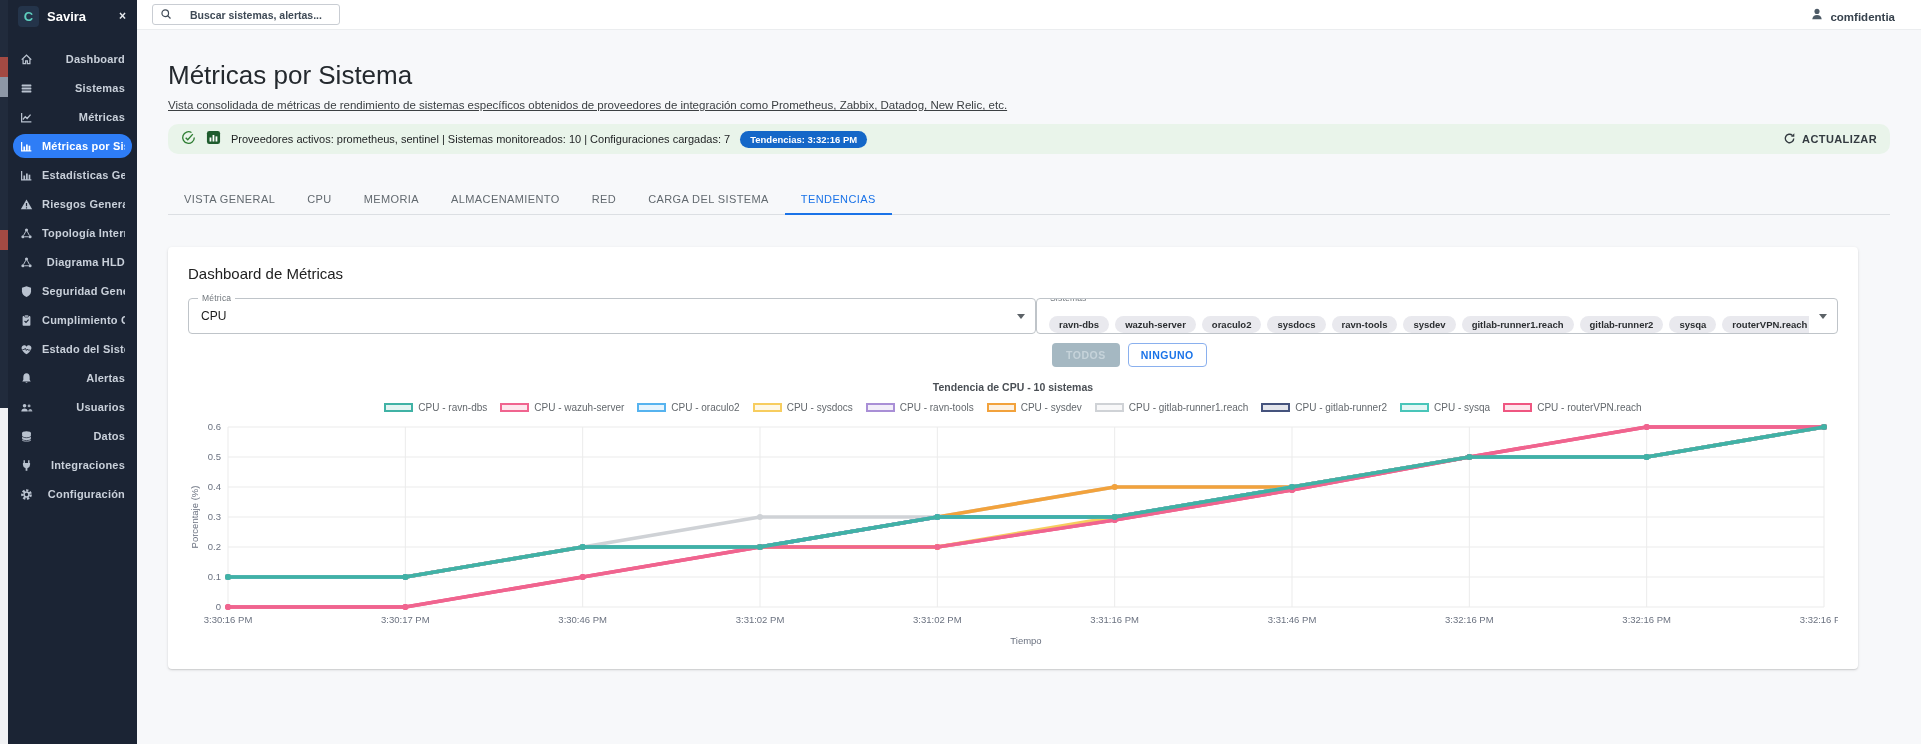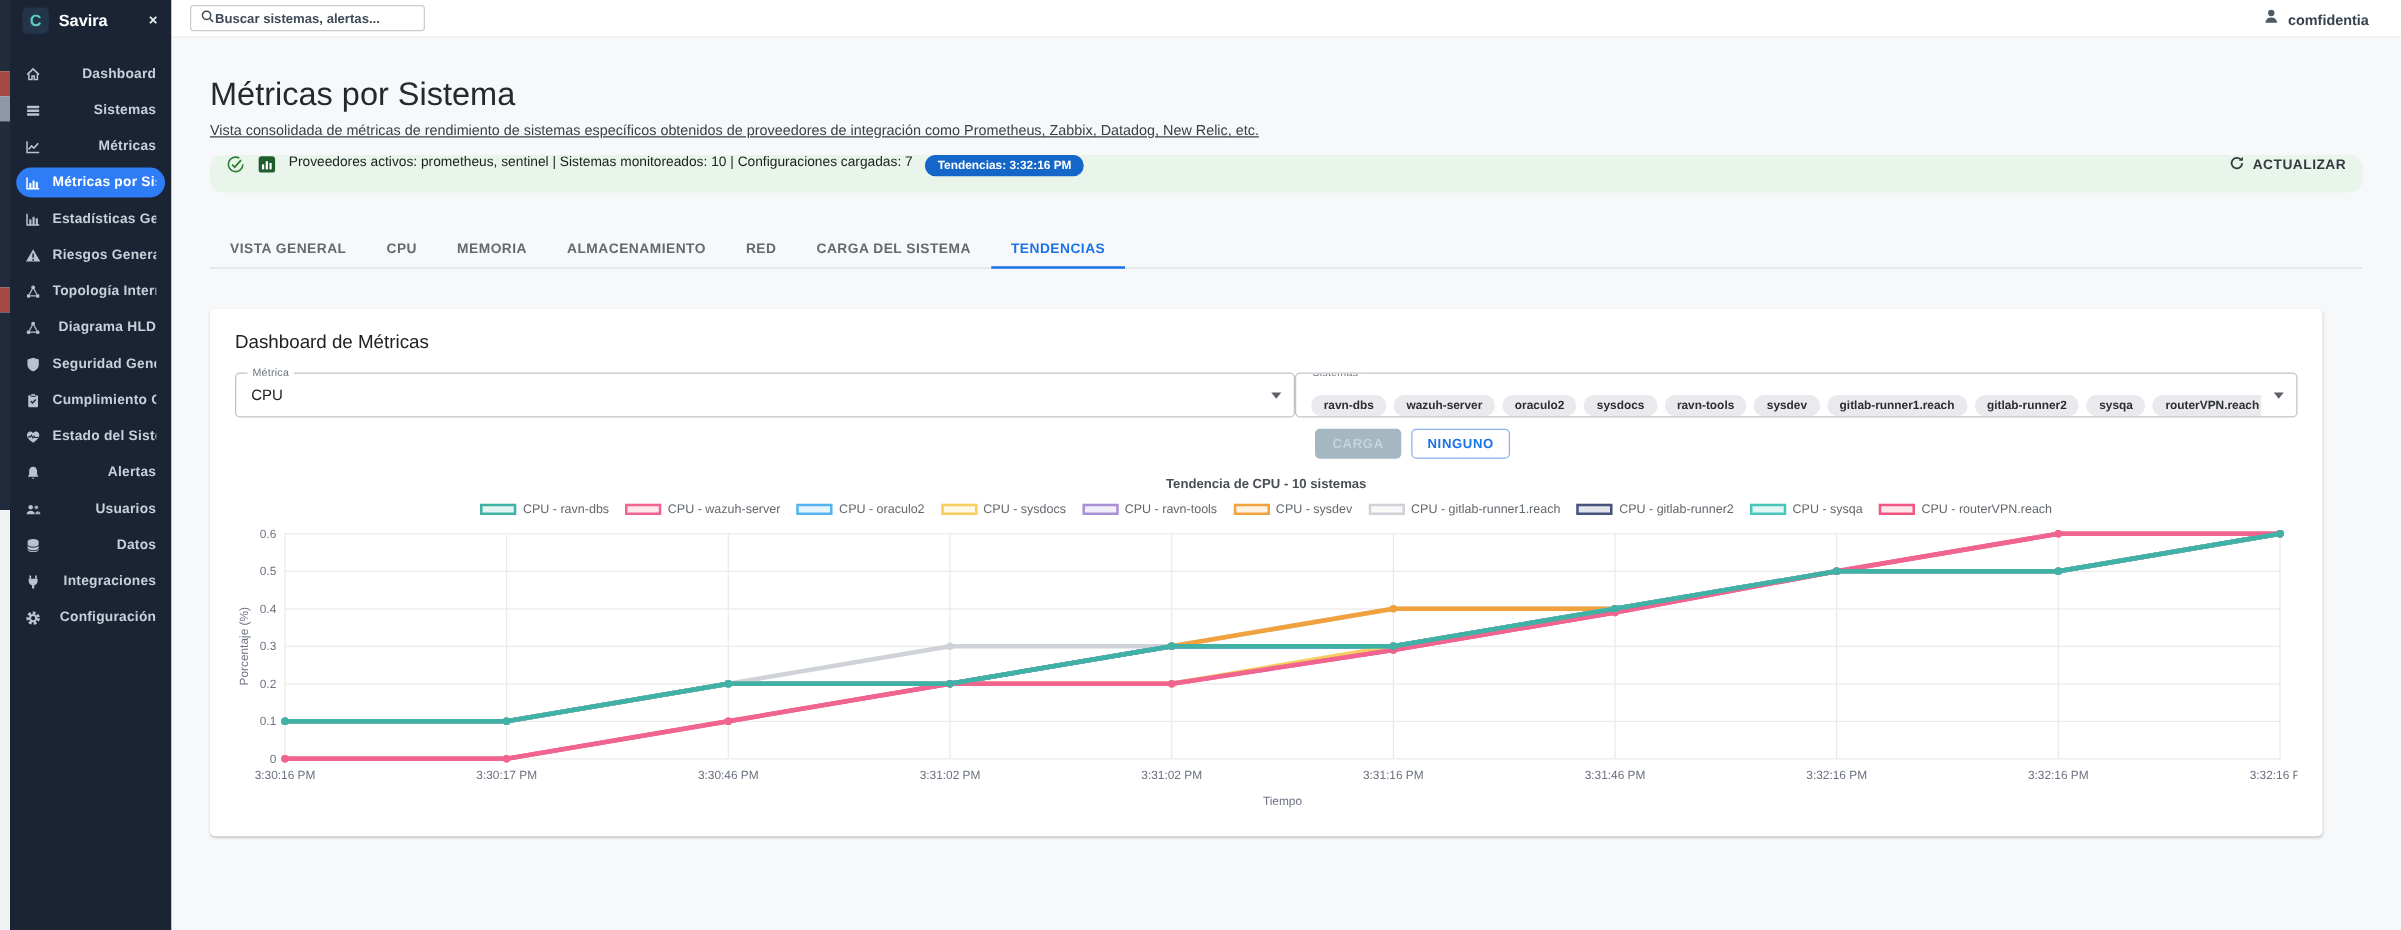--- a/index.html
+++ b/index.html
@@ -26,44 +26,44 @@
   .nav-item .icon { display:flex; flex:0 0 13px; color:#b9c2cf; }
   .nav-item.active { background:#2e7df6; color:#fff; }
   .nav-item.active .icon { color:#fff; }
   .nav-label { flex:1; white-space:nowrap; overflow:hidden;text-align:right; }
 
   
   .topbar { position:absolute; left:137px; top:0; right:0; height:30px; background:#fff;
             border-bottom:1px solid #ebedef; display:flex; align-items:center; z-index:3; }
   .search-box { margin-left:15px; width:188px; height:21px; border:1px solid #c9cdd3;
                 border-radius:3px; background:#fff; display:flex; align-items:center;
-                padding:0 7px; gap:0; color:#3f4a56; }
+                padding:0 7px; gap:18px; color:#3f4a56; }
   .search-box input { border:none; outline:none; flex:1; font-size:10.5px; font-weight:bold;
                       font-family:"Liberation Sans",sans-serif; color:#2f3a46; background:transparent; }
   .search-box input::placeholder { color:#3f4a56; font-weight:bold; opacity:1; }
   .top-user { margin-left:auto; margin-right:26px; display:flex; align-items:flex-end; gap:6px;
               color:#37424d; font-size:11.5px; font-weight:bold; }
 
   
   .content { position:absolute; left:137px; top:30px; right:0; bottom:0; background:#f7f8fa;
              padding:0 31px; overflow:hidden; }
   .page-title { margin-top:30px; font-size:26px; font-weight:400; color:#24292e; }
   .page-subtitle { margin-top:8px; font-size:11.5px; color:#3c4043;text-decoration:underline; }
 
   .banner { margin-top:13px; height:30px; background:#e9f4ea; border-radius:10px;
-            display:flex; align-items:flex-start; padding:0 13px; gap:10px; }
+            display:flex; align-items:center; padding:0 13px; gap:10px; }
   .banner-text { font-size:11px; color:#1d1f21; }
   .banner-badge { background:#1467c8; color:#fff; font-size:9.5px; font-weight:bold;
                   padding:3px 10px; border-radius:10px; white-space:nowrap; }
   .refresh-btn { margin-left:auto; display:flex; align-items:center; gap:6px; background:none;
                  border:none; font-family:"Liberation Sans",sans-serif; font-size:11px;
                  font-weight:bold; letter-spacing:.4px; color:#333a40; cursor:pointer; }
 
   .tabs { margin-top:30px; display:flex; border-bottom:1px solid #dcdfe3; }
-  .tab { padding:9px 16px 8px; font-size:11px; font-weight:bold; letter-spacing:.4px;
+  .tab { padding:9px 16px 8px; font-size:11px; font-weight:normal; letter-spacing:.4px;
          color:#62696f; cursor:pointer; border-bottom:2px solid transparent; margin-bottom:-1px; }
   .tab.active { color:#1a73e8; border-bottom-color:#1a73e8; }
 
   
   .card { margin-top:32px; margin-right:32px; background:#fff; border-radius:4px;
           box-shadow:0 1px 3px rgba(0,0,0,.13), 0 1px 1px rgba(0,0,0,.08);
           padding:18px 20px 22px; }
   .card-title { font-size:15px; color:#212121; font-weight:400; }
 
   .filters { margin-top:16px; display:flex; }
@@ -364,21 +364,21 @@
               <span class="chip">gitlab-runner1.reach</span>
               <span class="chip">gitlab-runner2</span>
               <span class="chip">sysqa</span>
               <span class="chip">routerVPN.reach</span>
             </span>
           <span class="caret"></span>
         </div>
       </div>
 
       <div class="sel-buttons">
-        <button class="btn-all" disabled="">CARGA</button>
+        <button class="btn-all" disabled="">TODOS</button>
         <button class="btn-none">NINGUNO</button>
       </div>
 
       <div class="chart-title">Tendencia de CPU - 10 sistemas</div>
       <div class="legend" id="legend">
           <span class="legend-item">
             <span class="swatch" style="border-color:#40b2a5;background:#40b2a526"></span>
             <span class="legend-label">CPU - ravn-dbs</span>
           </span>
           <span class="legend-item">

